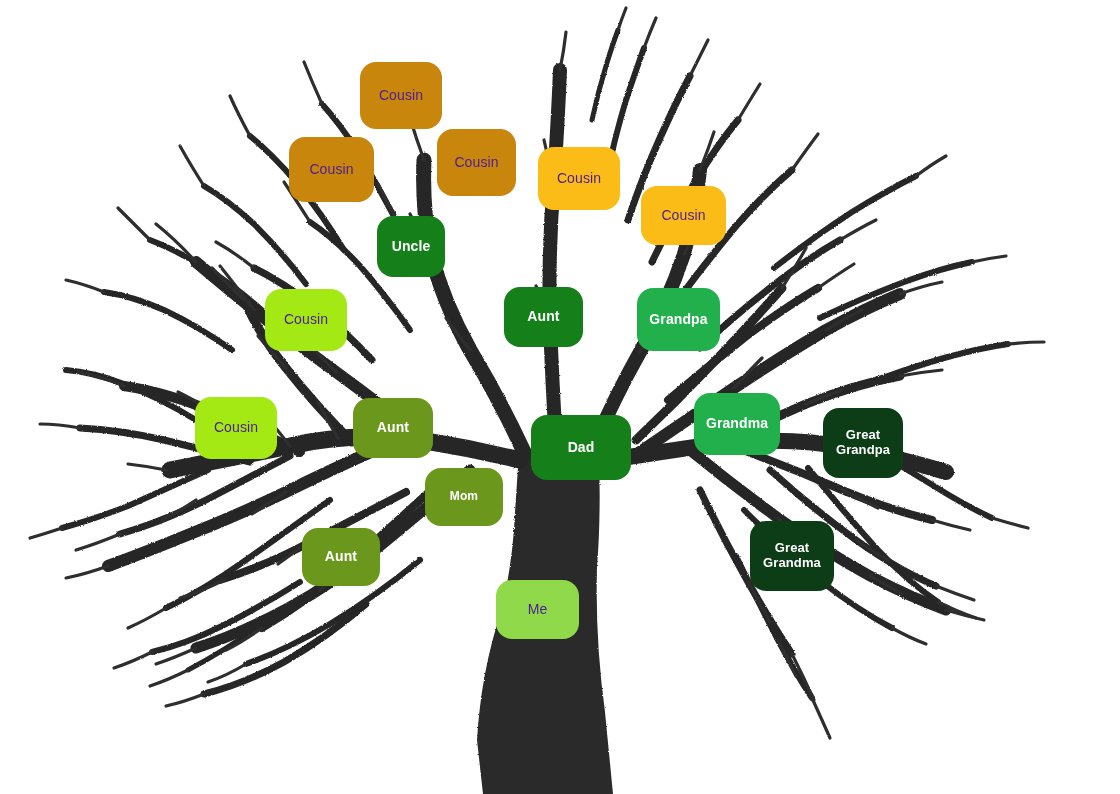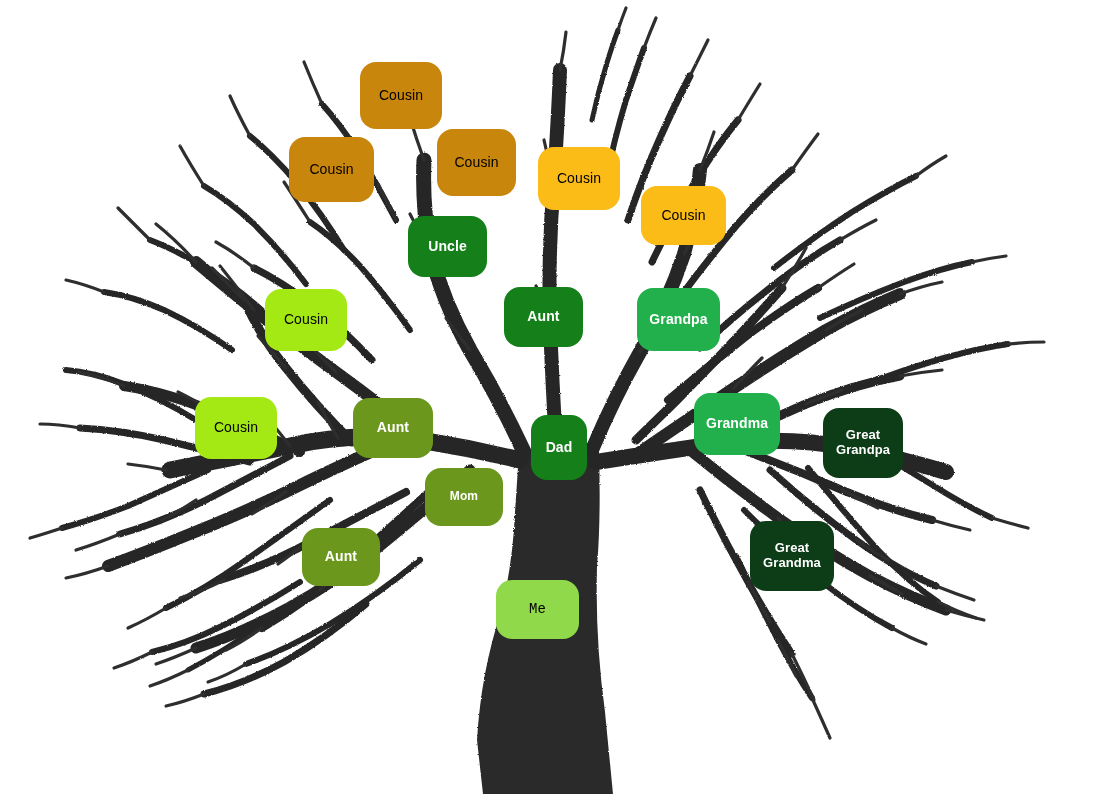--- a/index.html
+++ b/index.html
@@ -24,21 +24,21 @@
     align-items:center;
     justify-content:center;
     text-align:center;
     border-radius:16px;
     box-sizing:border-box;
     line-height:1.12;
     white-space:pre-line;
     letter-spacing:0.1px;
     user-select:none;
   }
-  .node.dark-text{ color:#000000; font-weight:400; }
+  .node.dark-text{ color:#4c1d95; font-weight:400; }
   .node.light-text{ color:#ffffff; font-weight:700; }
 </style>
 </head>
 <body>
 
 <div id="stage">
 
   <svg id="tree-layer" viewBox="0 0 1120 794" preserveAspectRatio="none" aria-hidden="true">
     <defs>
       <filter id="bark" x="-20%" y="-20%" width="140%" height="140%">
@@ -197,29 +197,29 @@
       <path d="M550 320 Q542 300 536 286"></path>
     </g>
   </svg>
 
   <div id="nodes-layer">
       <div class="node dark-text" style="left: 360px; top: 62px; width: 82px; height: 67px; background: rgb(200, 134, 13); font-size: 14px;">Cousin</div>
       <div class="node dark-text" style="left: 289px; top: 137px; width: 85px; height: 65px; background: rgb(200, 134, 13); font-size: 14px;">Cousin</div>
       <div class="node dark-text" style="left: 437px; top: 129px; width: 79px; height: 67px; background: rgb(200, 134, 13); font-size: 14px;">Cousin</div>
       <div class="node dark-text" style="left: 538px; top: 147px; width: 82px; height: 63px; background: rgb(251, 188, 24); font-size: 14px;">Cousin</div>
       <div class="node dark-text" style="left: 641px; top: 186px; width: 85px; height: 59px; background: rgb(251, 188, 24); font-size: 14px;">Cousin</div>
-      <div class="node light-text" style="left: 408px; top: 216px; width: 79px; height: 61px; background: rgb(21, 127, 25); font-size: 14px;">Uncle</div>
+      <div class="node light-text" style="left: 377px; top: 216px; width: 68px; height: 61px; background: rgb(21, 127, 25); font-size: 14px;">Uncle</div>
       <div class="node light-text" style="left: 504px; top: 287px; width: 79px; height: 60px; background: rgb(21, 127, 25); font-size: 14px;">Aunt</div>
       <div class="node light-text" style="left: 637px; top: 288px; width: 83px; height: 63px; background: rgb(34, 176, 76); font-size: 14px;">Grandpa</div>
       <div class="node dark-text" style="left: 265px; top: 289px; width: 82px; height: 62px; background: rgb(164, 232, 20); font-size: 14px;">Cousin</div>
       <div class="node dark-text" style="left: 195px; top: 397px; width: 82px; height: 62px; background: rgb(164, 232, 20); font-size: 14px;">Cousin</div>
       <div class="node light-text" style="left: 353px; top: 398px; width: 80px; height: 60px; background: rgb(107, 151, 28); font-size: 14px;">Aunt</div>
       <div class="node light-text" style="left: 694px; top: 393px; width: 86px; height: 62px; background: rgb(34, 176, 76); font-size: 14px;">Grandma</div>
       <div class="node light-text" style="left: 823px; top: 408px; width: 80px; height: 70px; background: rgb(13, 61, 23); font-size: 13px;">Great
 Grandpa</div>
-      <div class="node light-text" style="left: 531px; top: 415px; width: 56px; height: 65px; background: rgb(21, 127, 25); font-size: 14px;">Dad</div>
+      <div class="node light-text" style="left: 531px; top: 415px; width: 100px; height: 65px; background: rgb(21, 127, 25); font-size: 14px;">Dad</div>
       <div class="node light-text" style="left: 425px; top: 468px; width: 78px; height: 58px; background: rgb(107, 151, 28); font-size: 12px;">Mom</div>
       <div class="node light-text" style="left: 750px; top: 521px; width: 84px; height: 70px; background: rgb(13, 61, 23); font-size: 13px;">Great
 Grandma</div>
       <div class="node light-text" style="left: 302px; top: 528px; width: 78px; height: 58px; background: rgb(107, 151, 28); font-size: 14px;">Aunt</div>
-      <div class="node dark-text" style="left: 496px; top: 580px; width: 83px; height: 59px; background: rgb(143, 217, 74); font-size: 14px; font-family: Liberation Mono, monospace;">Me</div>
+      <div class="node dark-text" style="left: 496px; top: 580px; width: 83px; height: 59px; background: rgb(143, 217, 74); font-size: 14px;">Me</div>
     </div>
 </div>
 
 </body></html>

